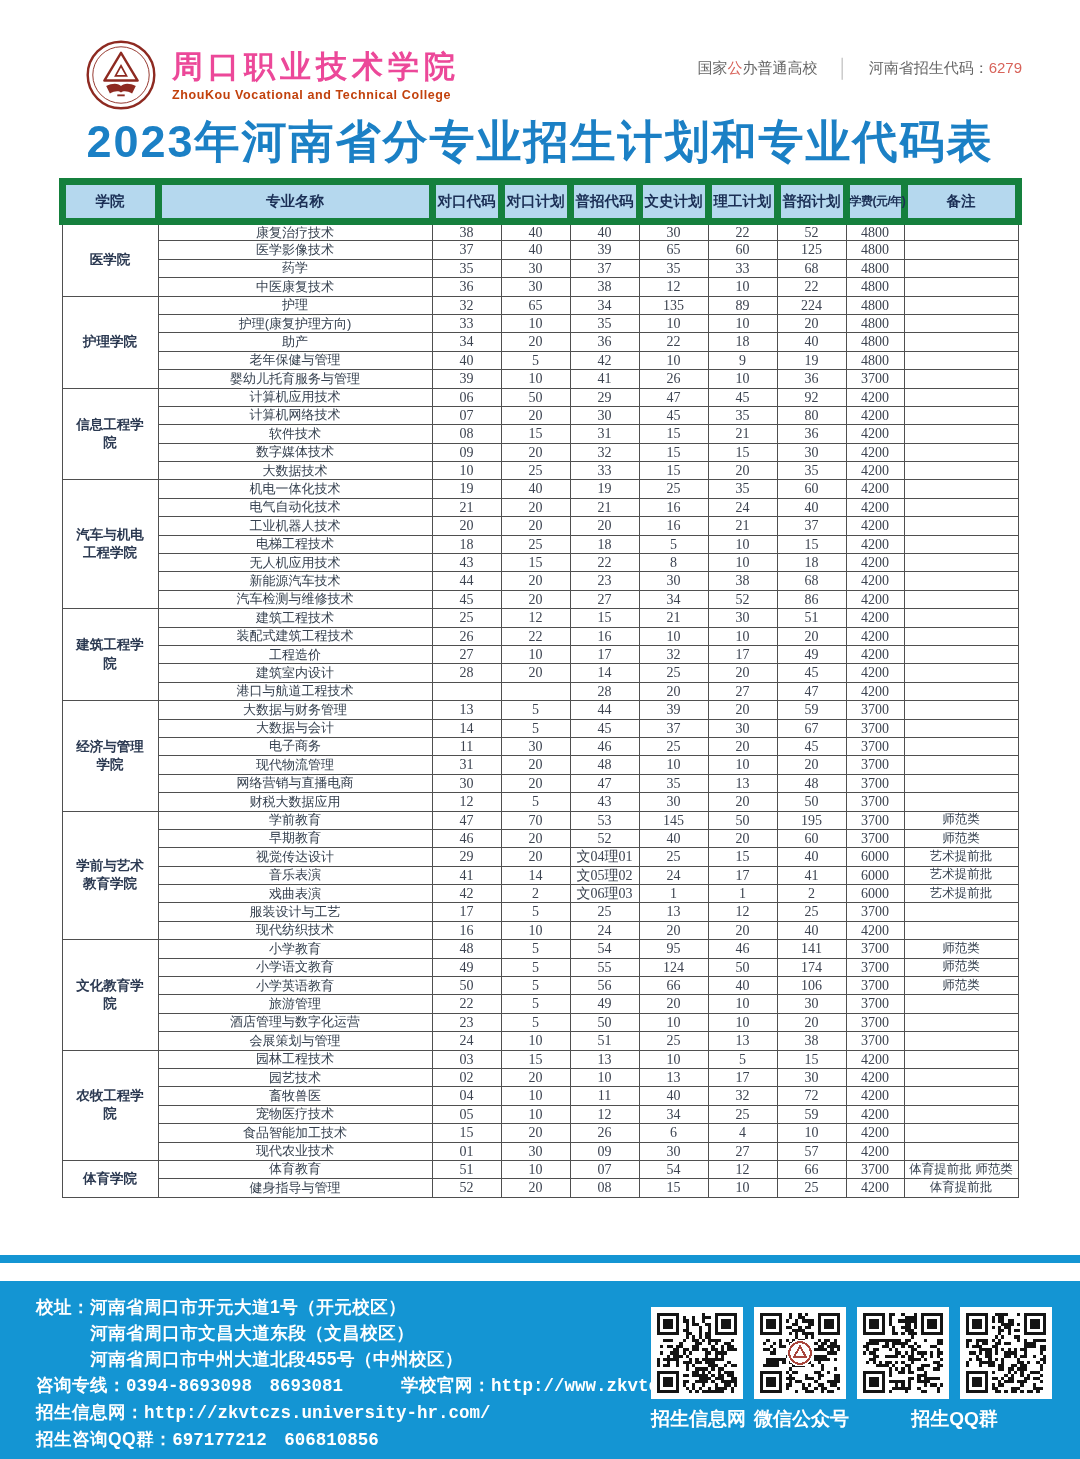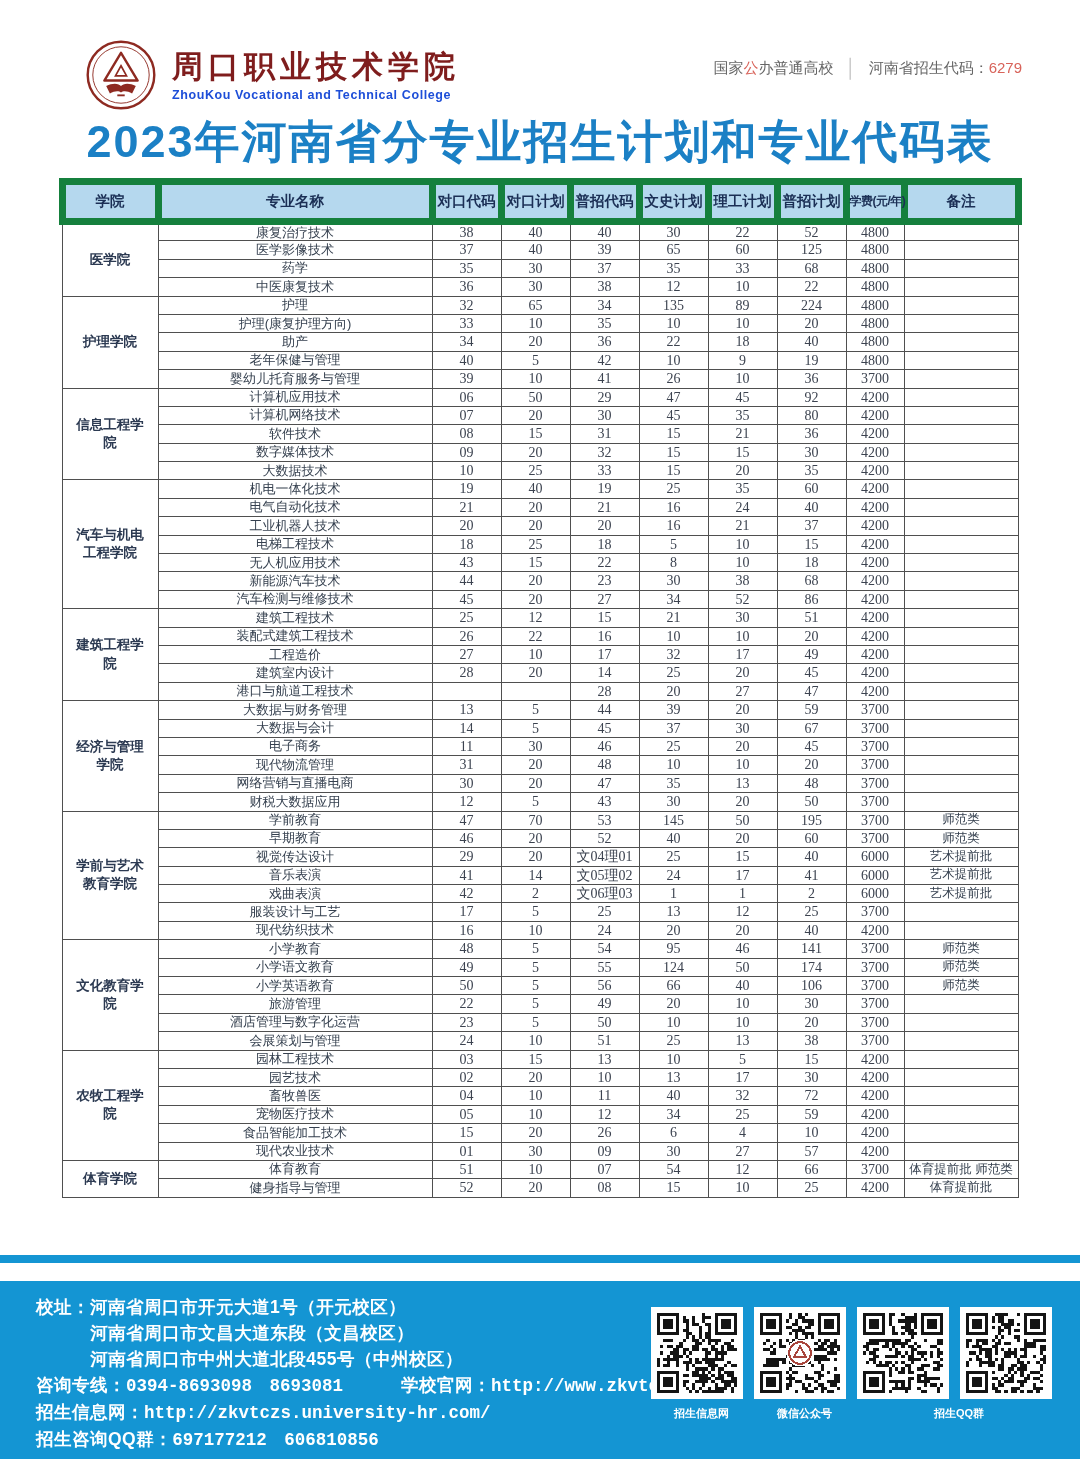--- a/index.html
+++ b/index.html
@@ -12,29 +12,29 @@
   
   .top {
     display:flex; justify-content:space-between; align-items:center;
     padding:38px 58px 0 84px; height:112px;
   }
   .logo-wrap { display:flex; align-items:center; gap:14px; }
   .emblem { width:74px; height:74px; flex:0 0 auto; }
   .name-block { display:flex; flex-direction:column; }
   .cn-name {
     font-family:"Liberation Serif", serif;
-    font-size:31px; font-weight:bold; color:#7f1d1d; letter-spacing:5px;
+    font-size:31px; font-weight:bold; color:#ec4899; letter-spacing:5px;
     white-space:nowrap; line-height:36px;
   }
   .en-name {
-    font-size:12.5px; font-weight:bold; color:#1d4ed8; letter-spacing:0.6px;
+    font-size:12.5px; font-weight:bold; color:#c2410c; letter-spacing:0.6px;
     margin-top:3px; white-space:nowrap;
   }
   .badges {
-    display:flex; align-items:center; gap:12px; margin-top:-14px;
+    display:flex; align-items:center; gap:20px; margin-top:-14px;
     font-size:15px; color:#666; white-space:nowrap;
   }
   .badge-red { color:#d8635a; }
   .badge-sep { color:#c4c4c4; font-size:18px; }
   
   .title {
     margin:4px 0 10px 0; text-align:center;
     font-size:45px; font-weight:900; color:#1b80c5; letter-spacing:2px;
     line-height:52px;
   }
@@ -78,21 +78,21 @@
   .f-indent { padding-left:3.1em; }
   .lat { font-family:Liberation Mono, monospace; font-weight:bold; letter-spacing:0; }
   .gap-wide { display:inline-block; width:58px; }
   .footer-right {
     position:absolute; top:26px; right:28px;
     display:grid; grid-template-columns:repeat(4, 92px); column-gap:11px; row-gap:7px;
   }
   .qr-tile { width:92px; height:92px; background:#ffffff; padding:6px; }
   .qr-tile svg { width:100%; height:100%; display:block; }
   .qr-label {
-    font-size:11px; font-weight:bold; text-align:center; color:#fff; white-space:nowrap;margin-left:9px;
+    font-size:19px; font-weight:bold; text-align:center; color:#fff; white-space:nowrap;
   }
   .qr-label-span { grid-column:3 / 5; }
 </style>
 </head>
 <body>
 
 <div class="page">
 
   <div class="top">
     <div class="logo-wrap">

